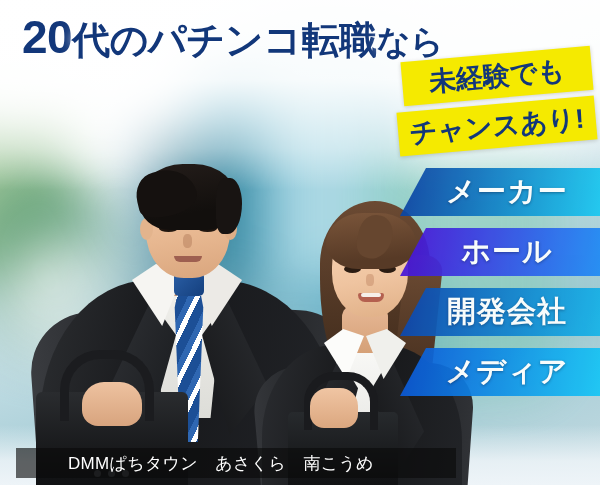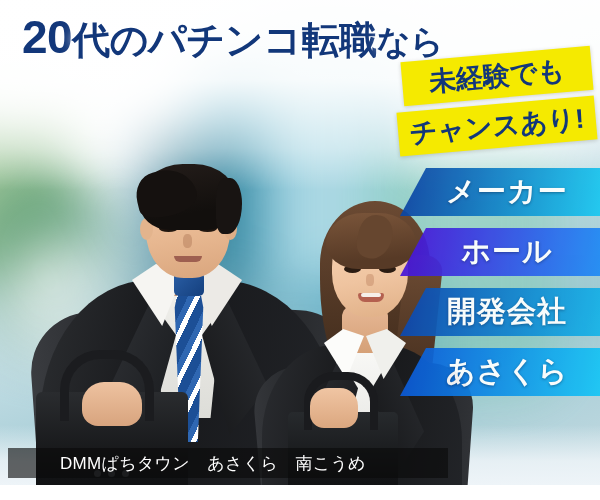--- a/index.html
+++ b/index.html
@@ -440,21 +440,21 @@
     color: #ffffff;
     letter-spacing: 1px;
     white-space: nowrap;
     text-shadow: 0 1px 3px rgba(0,20,60,.45);
     padding-left: 14px;
   }
 
   
   .caption-bar {
     position: absolute;
-    left: 8px;
+    left: 16px;
     top: 448px;
     width: 440px;
     height: 30px;
     background: rgba(10,10,10,.62);
     display: flex;
     align-items: center;
     z-index: 8;
   }
   .caption-text {
     color: #ffffff;
@@ -571,21 +571,21 @@
     <div class="category-item" style="background: linear-gradient(100deg, rgb(11, 63, 160) 0%, rgb(25, 200, 240) 100%); opacity: 0.93;">
       <span class="category-label">メーカー</span>
     </div>
     <div class="category-item" style="background: linear-gradient(100deg, rgb(74, 15, 214) 0%, rgb(31, 140, 245) 100%); opacity: 0.93;">
       <span class="category-label">ホール</span>
     </div>
     <div class="category-item" style="background: linear-gradient(100deg, rgb(13, 68, 173) 0%, rgb(22, 180, 232) 100%); opacity: 0.93;">
       <span class="category-label">開発会社</span>
     </div>
     <div class="category-item" style="background: linear-gradient(100deg, rgb(11, 85, 214) 0%, rgb(22, 198, 245) 100%); opacity: 0.93;">
-      <span class="category-label">あさくら</span>
+      <span class="category-label">メディア</span>
     </div>
   </div>
 
   <div class="caption-bar">
     <span class="caption-text">DMMぱちタウン　あさくら　南こうめ</span>
   </div>
 
 </div>
 
 </body></html>

